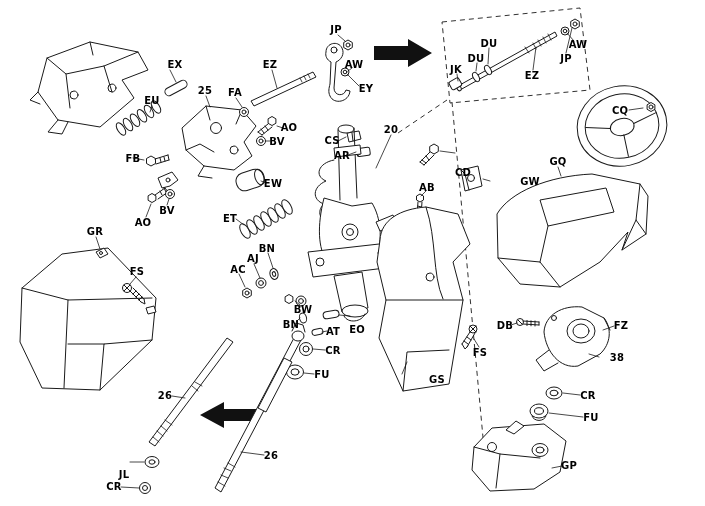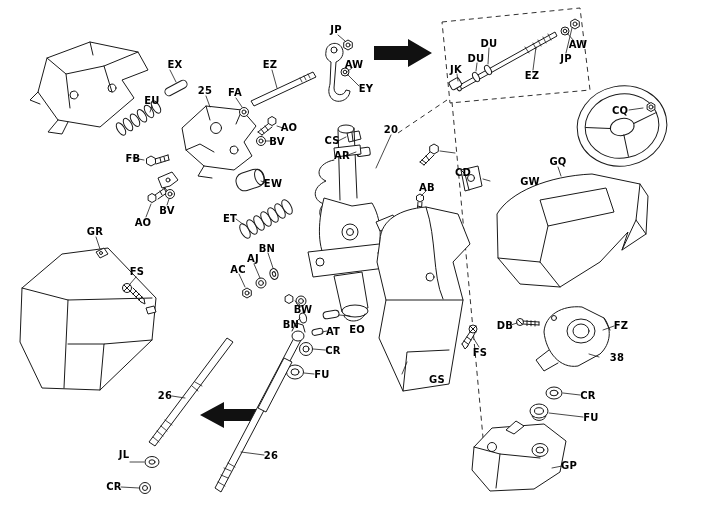--- a/index.html
+++ b/index.html
@@ -389,17 +389,17 @@
       <span class="part-label" style="left: 322px; top: 374px;">FU</span>
       <span class="part-label" style="left: 401px; top: 379px; margin-left: 36px;">GS</span>
       <span class="part-label" style="left: 505px; top: 325px;">DB</span>
       <span class="part-label" style="left: 621px; top: 325px;">FZ</span>
       <span class="part-label" style="left: 480px; top: 352px;">FS</span>
       <span class="part-label" style="left: 606px; top: 357px; margin-left: 11px;">38</span>
       <span class="part-label" style="left: 588px; top: 395px;">CR</span>
       <span class="part-label" style="left: 591px; top: 417px;">FU</span>
       <span class="part-label" style="left: 165px; top: 395px;">26</span>
       <span class="part-label" style="left: 271px; top: 455px;">26</span>
-      <span class="part-label" style="left: 124px; top: 454px;">JL</span>
+      <span class="part-label" style="left: 124px; top: 474px;">JL</span>
       <span class="part-label" style="left: 114px; top: 486px;">CR</span>
       <span class="part-label" style="left: 569px; top: 465px;">GP</span>
     </div>
 </div>
 
 </body></html>

